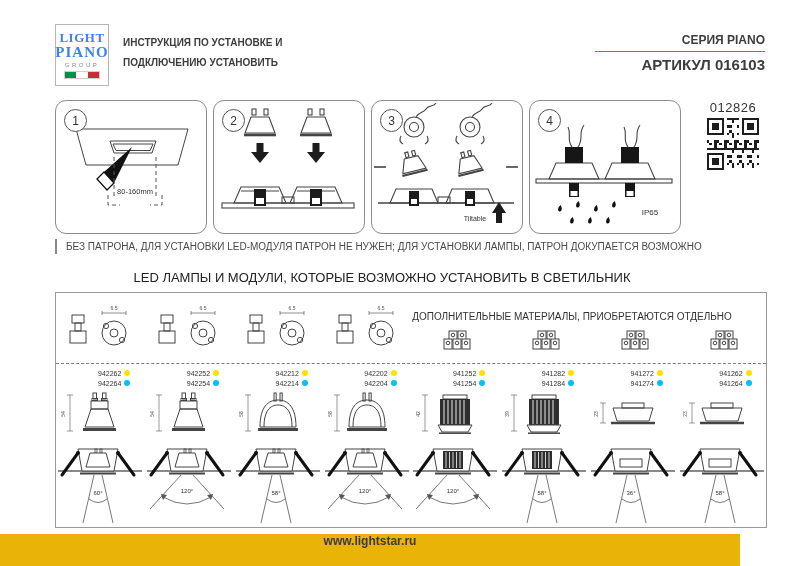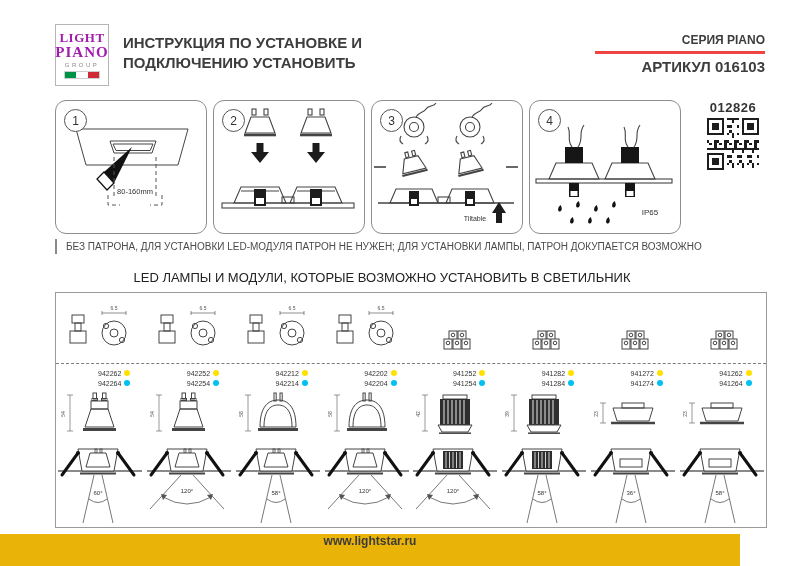--- a/index.html
+++ b/index.html
@@ -2,44 +2,44 @@
 <html><head>
 <meta charset="utf-8">
 <style>
   html,body{margin:0;padding:0;}
   body{width:800px;height:566px;background:#fff;font-family:"Liberation Sans",sans-serif;overflow:hidden;}
   .page{position:relative;width:800px;height:566px;background:#fff;}
 
   
   .logo-box{position:absolute;left:55px;top:24px;width:52px;height:60px;border:1px solid #b5b5b5;
     display:flex;flex-direction:column;align-items:center;justify-content:center;background:#fff;}
-  .logo-word{font-family:"Liberation Serif",serif;font-weight:bold;color:#a21caf;line-height:1;}
+  .logo-word{font-family:"Liberation Serif",serif;font-weight:bold;color:#3b82f6;line-height:1;}
   .logo-w1{font-size:13px;letter-spacing:.5px;}
   .logo-w2{font-size:15px;letter-spacing:1px;margin-top:1px;}
   .logo-w3{font-size:6px;letter-spacing:2.5px;color:#8a8a8a;margin-top:2px;}
   .logo-flag{width:34px;height:6px;border:1px solid #cfcfcf;display:flex;margin-top:3px;}
   .logo-flag span{flex:1;}
   .flag-green{background:#009246;}
   .flag-white{background:#ffffff;}
   .flag-red{background:#ce2b37;}
 
-  .main-title{position:absolute;left:123px;top:33px;font-size:15px;font-weight:bold;color:#3d3d3d;line-height:20px;}
+  .main-title{position:absolute;left:123px;top:33px;font-size:10px;font-weight:bold;color:#3d3d3d;line-height:20px;}
   .hdr-right{position:absolute;right:35px;top:33px;width:170px;text-align:right;}
-  .hdr-series{font-size:12px;font-weight:bold;color:#3d3d3d;padding-bottom:4px;border-bottom:3px solid #ef4444;}
+  .hdr-series{font-size:12px;font-weight:bold;color:#3d3d3d;padding-bottom:4px;border-bottom:1px solid #ef4444;}
   .hdr-article{font-size:15px;font-weight:bold;color:#3d3d3d;margin-top:4px;}
 
   
   .step{position:absolute;top:100px;width:150px;height:132px;border:1.4px solid #8d8d8d;border-radius:11px;background:#fff;}
   .step svg{position:absolute;left:0;top:2px;}
   .step-num{position:absolute;left:8px;top:8px;width:21px;height:21px;border:1.3px solid #555;border-radius:50%;
     font-size:12px;display:flex;align-items:center;justify-content:center;color:#333;z-index:2;background:#fff;}
 
   
   .qr-block{position:absolute;left:705px;top:100px;width:56px;text-align:center;}
-  .qr-label{font-size:13px;font-weight:bold;color:#333;letter-spacing:.5px;}
+  .qr-label{font-size:13px;font-weight:normal;color:#333;letter-spacing:.5px;}
   .qr-block svg{margin-top:3px;}
 
   
   .note{position:absolute;left:55px;top:239px;right:35px;border-left:2px solid #8a8a8a;padding-left:9px;
     font-size:10px;color:#4a4a4a;line-height:15px;height:15px;}
 
   
   .section-title{position:absolute;left:0;top:270px;width:764px;text-align:center;font-size:13px;color:#222;}
   .compat-panel{position:absolute;left:55px;top:292px;width:710px;height:234px;border:1px solid #9a9a9a;background:#fff;}
   .additional-title{position:absolute;left:330px;top:18px;width:372px;text-align:center;font-size:10px;color:#333;}
@@ -334,20 +334,21 @@
           <rect x="18" y="19" width="1" height="1"></rect>
         </g>
     </svg>
   </div>
 
   <div class="note">БЕЗ ПАТРОНА, ДЛЯ УСТАНОВКИ LED-МОДУЛЯ ПАТРОН НЕ НУЖЕН; ДЛЯ УСТАНОВКИ ЛАМПЫ, ПАТРОН ДОКУПАЕТСЯ ВОЗМОЖНО</div>
 
   <div class="section-title">LED ЛАМПЫ И МОДУЛИ, КОТОРЫЕ ВОЗМОЖНО УСТАНОВИТЬ В СВЕТИЛЬНИК</div>
 
   <div class="compat-panel">
+    <div class="additional-title">ДОПОЛНИТЕЛЬНЫЕ МАТЕРИАЛЫ, ПРИОБРЕТАЮТСЯ ОТДЕЛЬНО</div>
     <div class="compat-cols" id="columns">
   <div class="col type-gu10-lamp">
     <div class="top-art">
     <svg width="88" height="62" viewBox="0 0 88 62">
       <g fill="none" stroke="#444" stroke-width="1">
         <rect x="16" y="16" width="12" height="8"></rect>
                 <rect x="19" y="24" width="6" height="8"></rect>
                 <rect x="14" y="32" width="16" height="12"></rect>
         <circle cx="58" cy="34" r="12"></circle>
                 <circle cx="58" cy="34" r="4"></circle>

